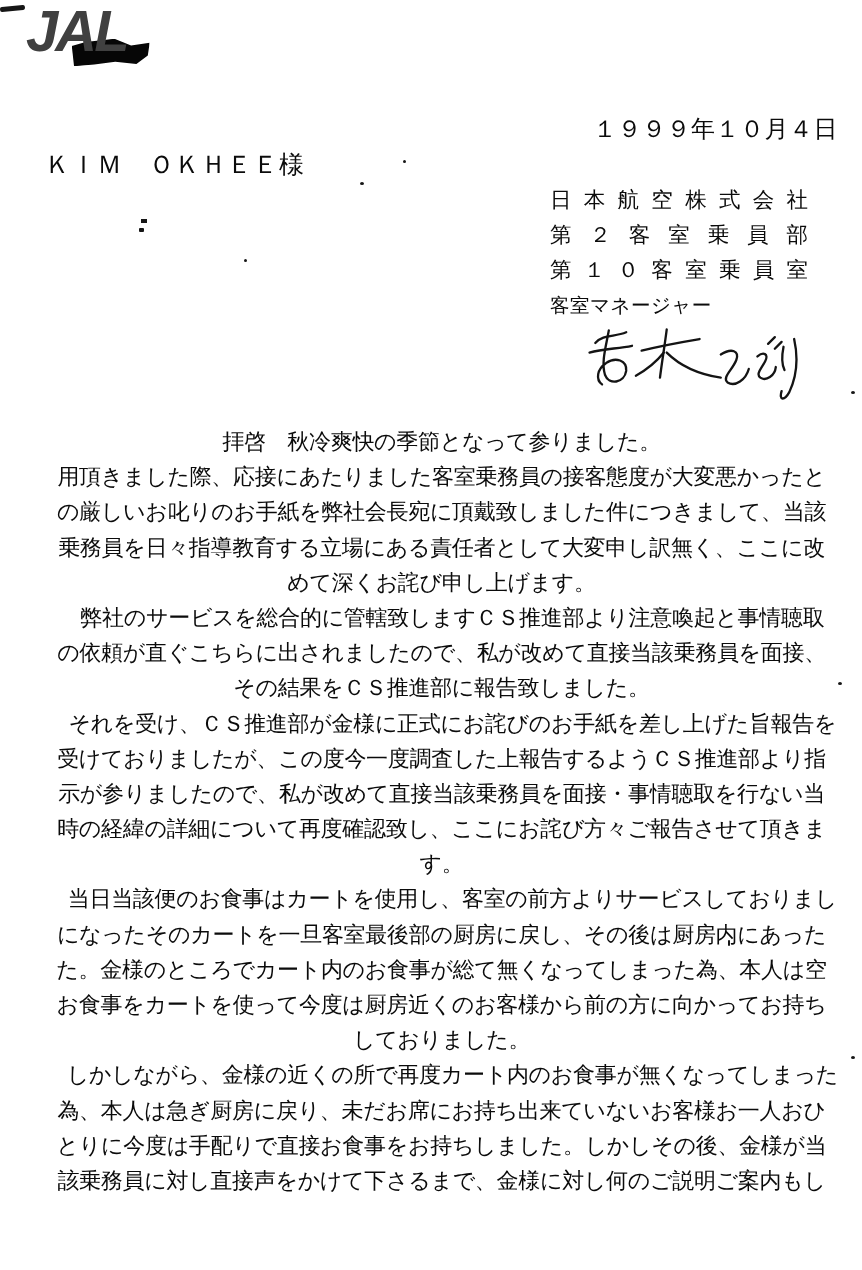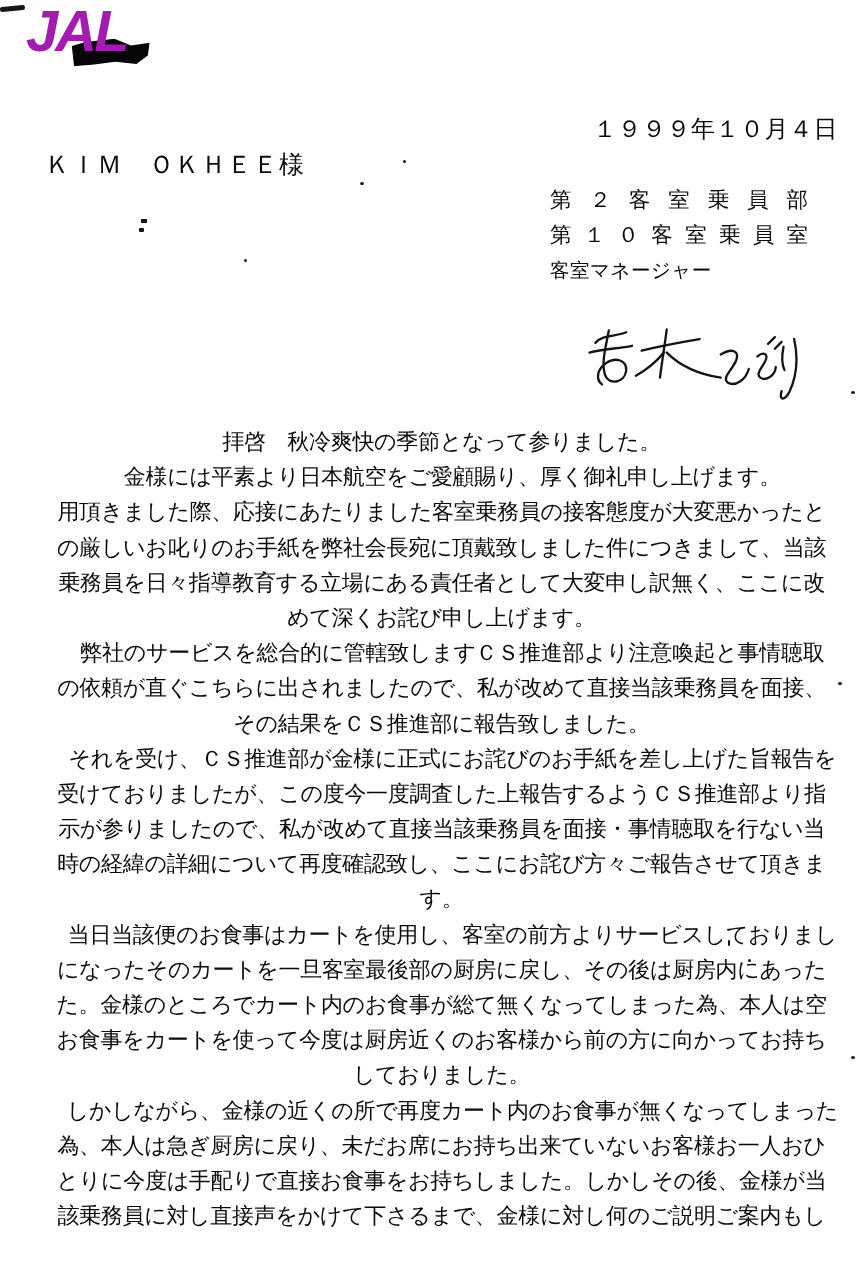--- a/index.html
+++ b/index.html
@@ -19,21 +19,21 @@
   .logo-smudge {
     position:absolute; left:46px; top:37px; width:78px; height:26px;
     background:#060606; transform:rotate(-2deg);
     clip-path:polygon(0 22%, 18% 8%, 55% 0, 76% 28%, 100% 20%, 97% 68%, 82% 100%, 55% 88%, 28% 96%, 2% 100%);
   }
   .logo-text {
     position:absolute; left:0; top:0;
     font-family:"Liberation Sans","DejaVu Sans",sans-serif;
     font-weight:900; font-style:italic;
     font-size:58px; line-height:1; letter-spacing:-3px;
-    color:#a21caf;
+    color:#404040;
   }
 
   
   .date {
     position:absolute; left:593px; top:113px;
     font-size:24px; letter-spacing:0.5px; white-space:pre;
   }
   .recipient {
     position:absolute; left:45px; top:148px;
     font-size:25px; letter-spacing:1px; white-space:pre;
@@ -79,20 +79,21 @@
   <div class="logo">
     <span class="logo-smudge"></span>
     <span class="logo-text">JAL</span>
   </div>
 
   <div class="date">１９９９年１０月４日</div>
 
   <div class="recipient">ＫＩＭ　ＯＫＨＥＥ様</div>
 
   <div class="sender">
+    <div class="just">日本航空株式会社</div>
     <div class="just">第２客室乗員部</div>
     <div class="just">第１０客室乗員室</div>
     <div class="title-line">客室マネージャー</div>
   </div>
 
   <svg class="signature" width="222" height="100" viewBox="0 0 230 100" role="img" aria-label="萬木みどり">
     <path d="M20,24 C28,15 40,18 52,13"></path>
     <path d="M14,34 C28,30 44,30 58,27"></path>
     <path d="M34,11 C31,28 26,44 30,57 C34,68 50,66 52,53 C53,42 41,38 31,45 C22,51 20,62 27,67"></path>
     <path d="M94,10 C92,26 89,44 87,60"></path>
@@ -102,21 +103,20 @@
     <path d="M150,36 C161,29 170,32 166,42 C162,52 151,60 157,65 C165,70 176,62 179,51"></path>
     <path d="M188,38 C194,33 200,35 196,43 C192,51 186,56 191,60 C197,64 206,58 207,49"></path>
     <path d="M199,25 L206,18"></path>
     <path d="M206,30 L213,23"></path>
     <path d="M215,28 C213,38 213,46 216,52"></path>
     <path d="M226,20 C230,38 229,58 221,75 C216,84 210,84 213,74"></path>
   </svg>
 
   <div class="body-text">
       <div class="body-line">拝啓　秋冷爽快の季節となって参りました。</div>
-      <div class="body-line">　金様には平素より日本航空をご愛顧賜り、厚く御礼申し上げます。</div>
       <div class="body-line">用頂きました際、応接にあたりました客室乗務員の接客態度が大変悪かったと</div>
       <div class="body-line">の厳しいお叱りのお手紙を弊社会長宛に頂戴致しました件につきまして、当該</div>
       <div class="body-line">乗務員を日々指導教育する立場にある責任者として大変申し訳無く、ここに改</div>
       <div class="body-line">めて深くお詫び申し上げます。</div>
       <div class="body-line">　弊社のサービスを総合的に管轄致しますＣＳ推進部より注意喚起と事情聴取</div>
       <div class="body-line">の依頼が直ぐこちらに出されましたので、私が改めて直接当該乗務員を面接、</div>
       <div class="body-line">その結果をＣＳ推進部に報告致しました。</div>
       <div class="body-line">　それを受け、ＣＳ推進部が金様に正式にお詫びのお手紙を差し上げた旨報告を</div>
       <div class="body-line">受けておりましたが、この度今一度調査した上報告するようＣＳ推進部より指</div>
       <div class="body-line">示が参りましたので、私が改めて直接当該乗務員を面接・事情聴取を行ない当</div>

